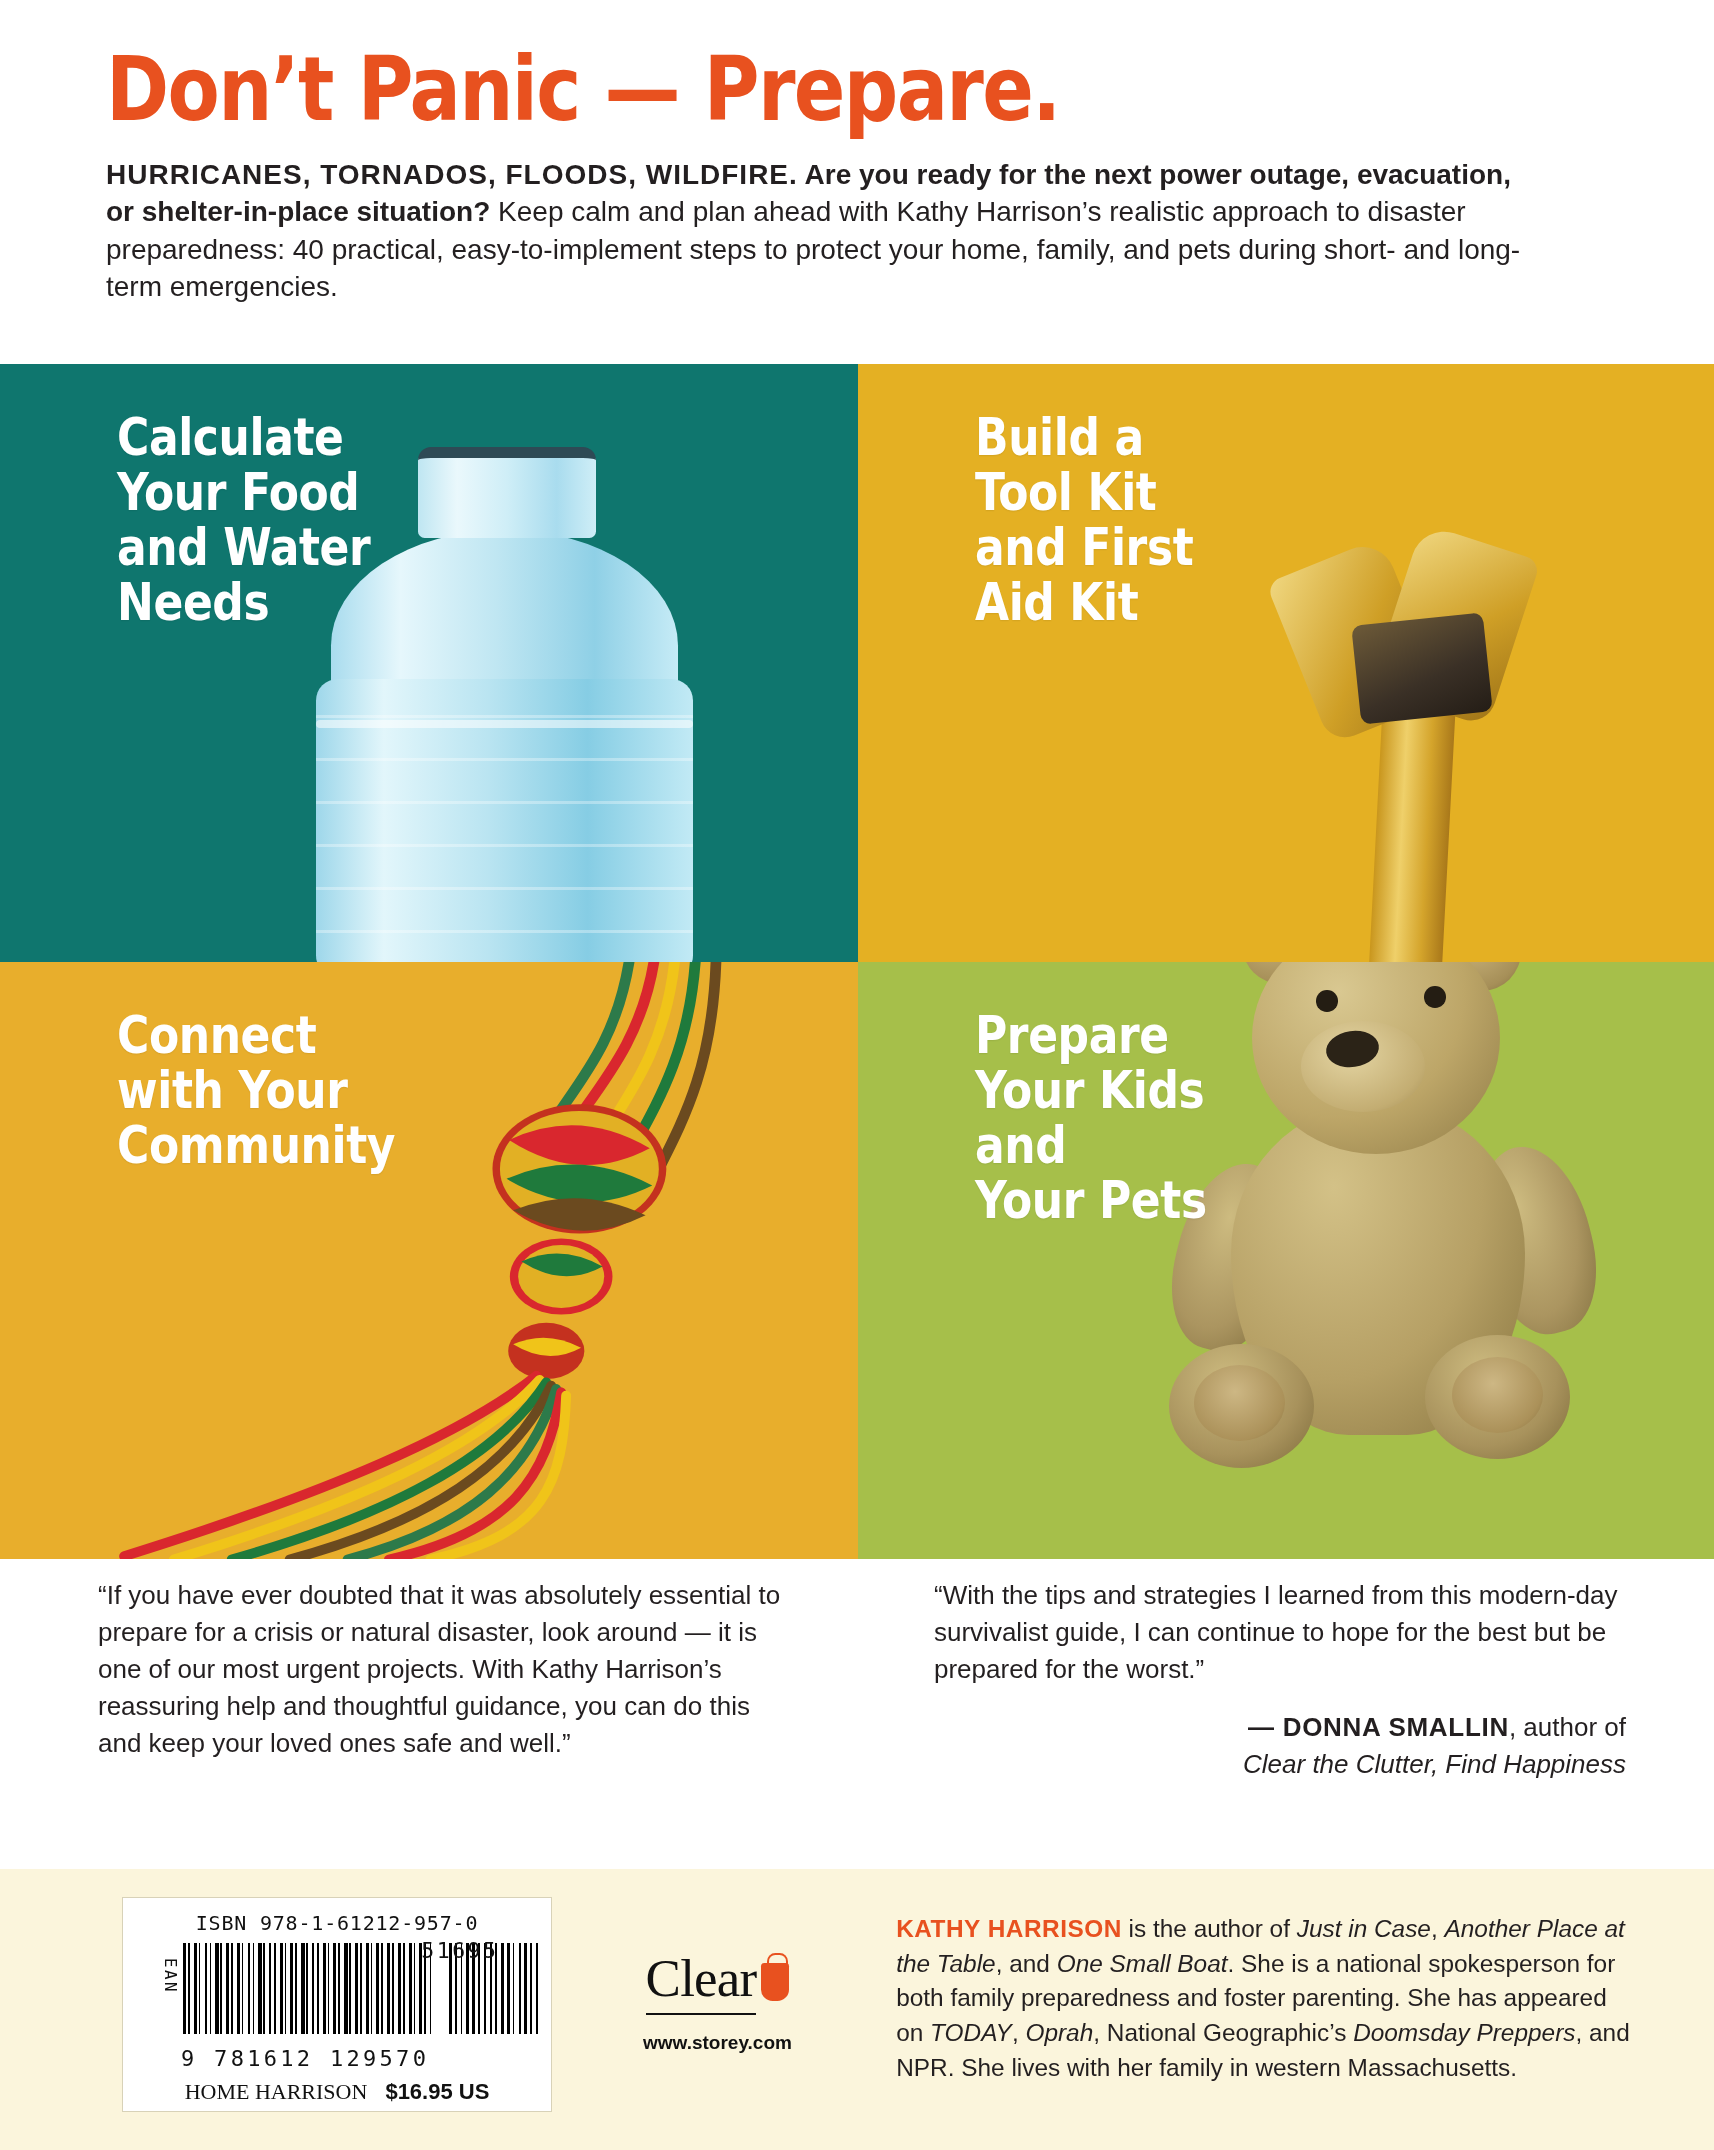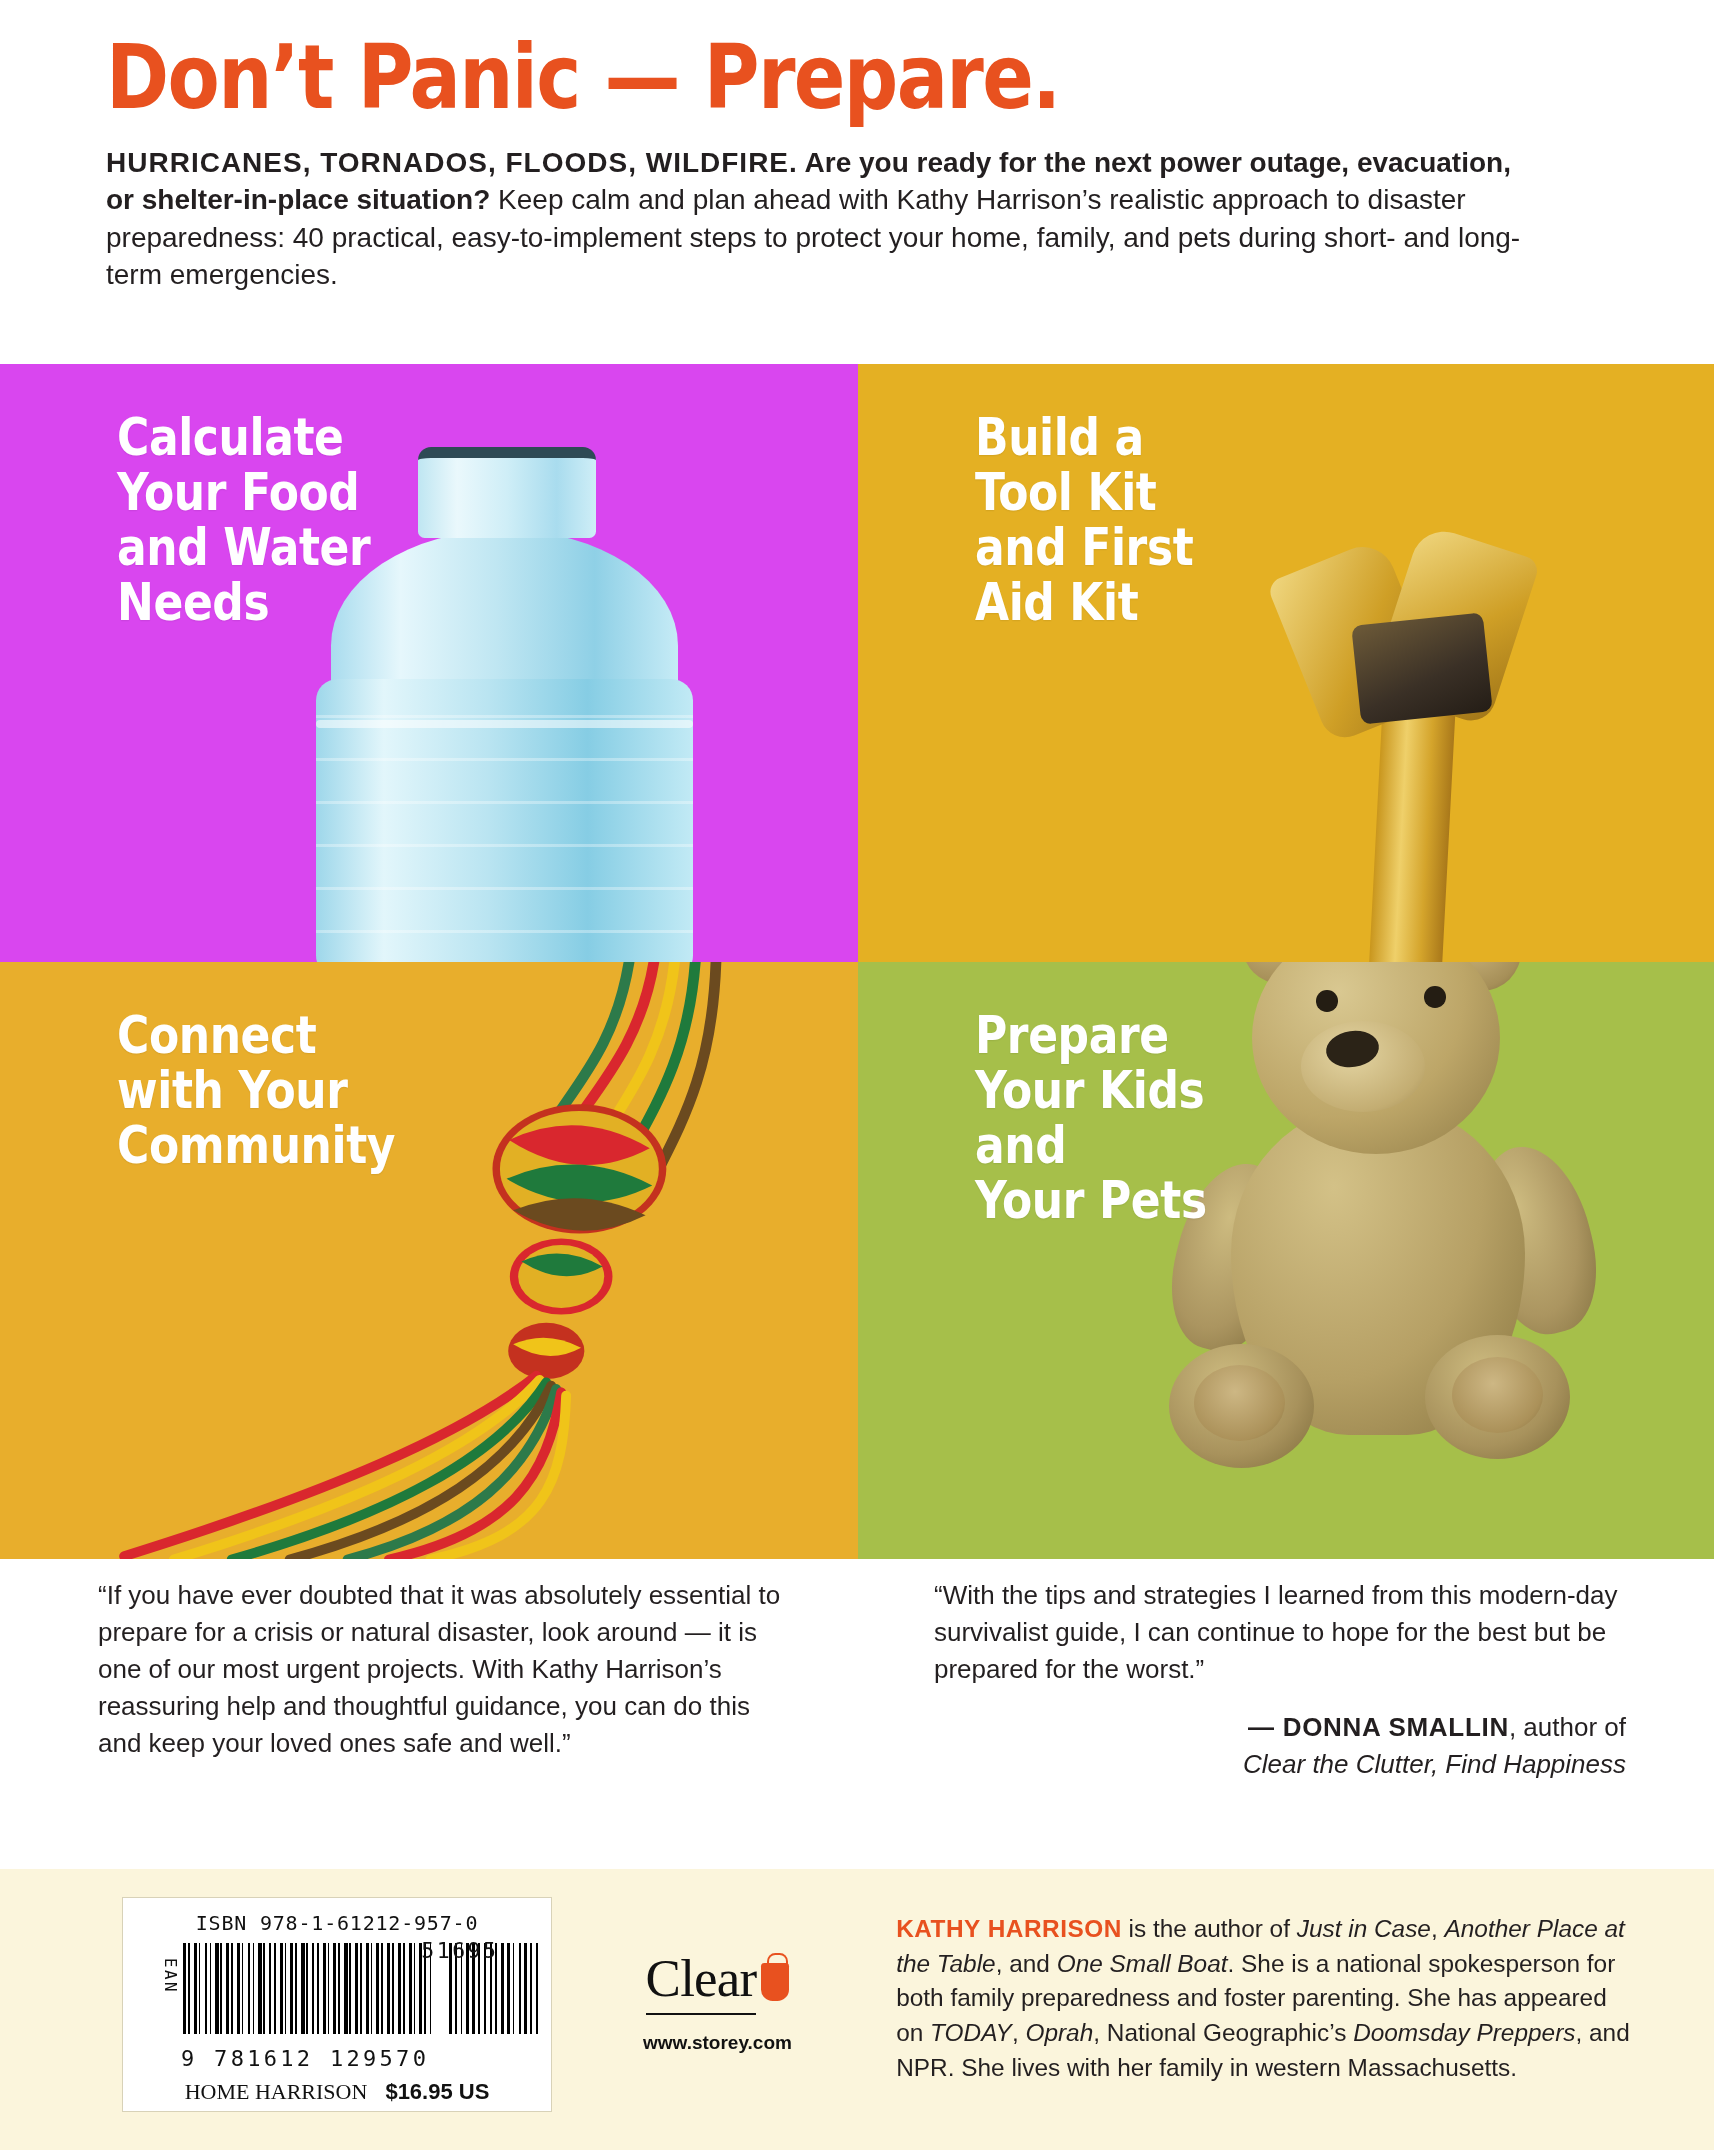--- a/index.html
+++ b/index.html
@@ -8,21 +8,21 @@
     width: 1715px;
     height: 2151px;
     background: #ffffff;
     font-family: "Liberation Sans", sans-serif;
     overflow: hidden;
     position: relative;
   }
 
   
   .header {
-    padding: 33px 93px 0 106px;
+    padding: 45px 93px 0 106px;
   }
   .headline {
     color: #e8511f;
     font-size: 89px;
     line-height: 1.0;
     font-weight: bold;
     letter-spacing: -1.7px;
     font-family: "DejaVu Sans", sans-serif;
     font-stretch: condensed;
     transform: scaleX(0.95);
@@ -71,21 +71,21 @@
     font-stretch: condensed;
     transform: scaleX(0.94);
     transform-origin: left top;
     letter-spacing: -0.4px;
     z-index: 5;
     white-space: pre-line;
     text-shadow: 0 0.8px 1.7px rgba(0,0,0,0.08);
   }
 
   
-  .p1 { background: #d946ef; }
+  .p1 { background: #0f766e; }
   .bottle {
     position: absolute;
     left: 273px;
     top: 83px;
     width: 430px;
     height: 513px;
   }
   .bottle .neck {
     position: absolute;
     left: 145px;

